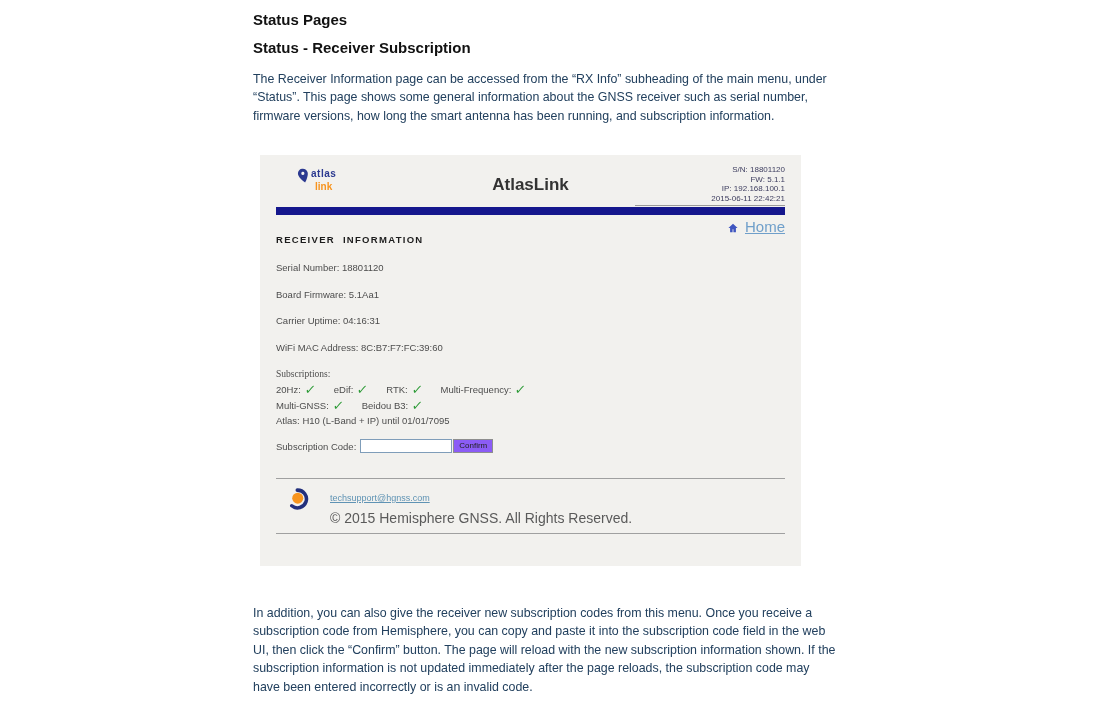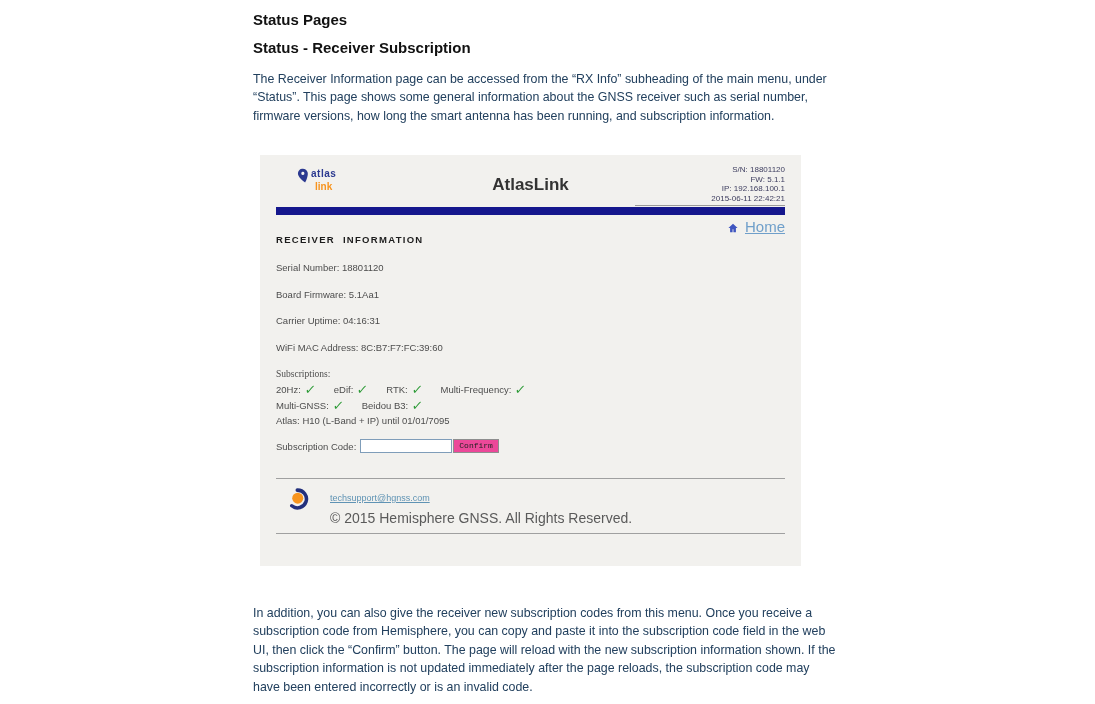--- a/index.html
+++ b/index.html
@@ -48,22 +48,22 @@
   .sub-item { white-space:nowrap; }
   .check { color:#2e9b38; font-size:13px; font-weight:bold; margin-left:4px;
            display:inline-block; transform:skewX(-8deg); position:relative; top:1px; }
   .atlas-line { margin-top:3px; font-size:9.5px; color:#4d4d4d; }
 
   .code-row { margin-top:13px; display:flex; align-items:center; }
   .code-label { font-size:9.5px; color:#4d4d4d; margin-right:4px; }
   .code-input { width:92px; height:14px; border:1px solid #7f9db9; background:#fff;
                 font-size:9px; padding:0 2px; }
   .confirm-btn { height:14px; font-size:8px; line-height:10px; padding:0 5px; margin-left:1px;
-                 background:#ec4899; border:1px solid #8e8e8e; color:#222; cursor:pointer;
-                 font-family:Liberation Mono, monospace; }
+                 background:#8b5cf6; border:1px solid #8e8e8e; color:#222; cursor:pointer;
+                 font-family:Liberation Sans, sans-serif; }
 
   .ss-footer { margin-top:25px; border-top:1px solid #a0a0a0; border-bottom:1px solid #a0a0a0;
                padding:8px 0 7px 0; display:flex; align-items:flex-start; }
   .hemi-logo { margin-left:12px; }
   .footer-text { margin-left:20px; }
   .email-link { font-size:9px; color:#5f93b4; text-decoration:underline; cursor:pointer; }
   .copyright  { font-size:14px; color:#5a5a5a; margin-top:5px; }
 </style>
 </head>
 <body>

